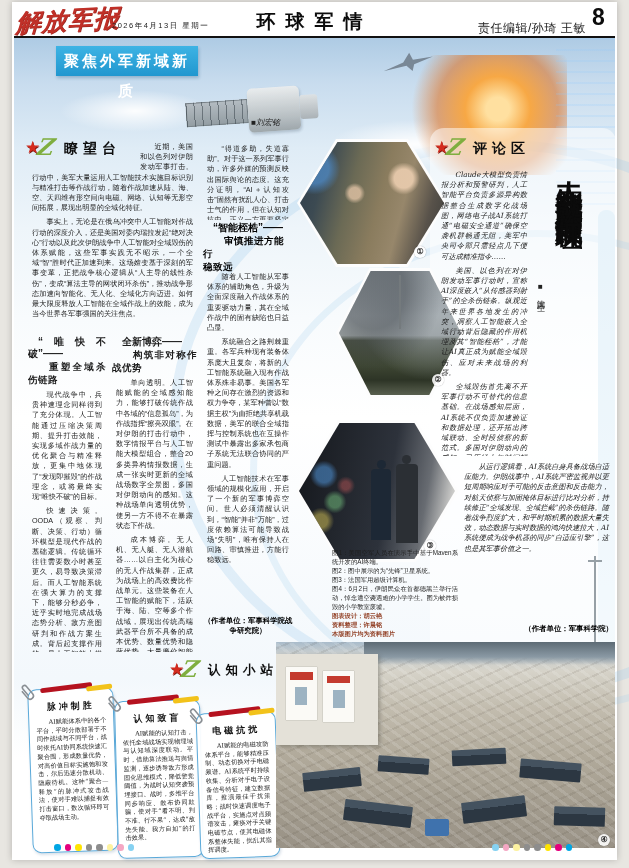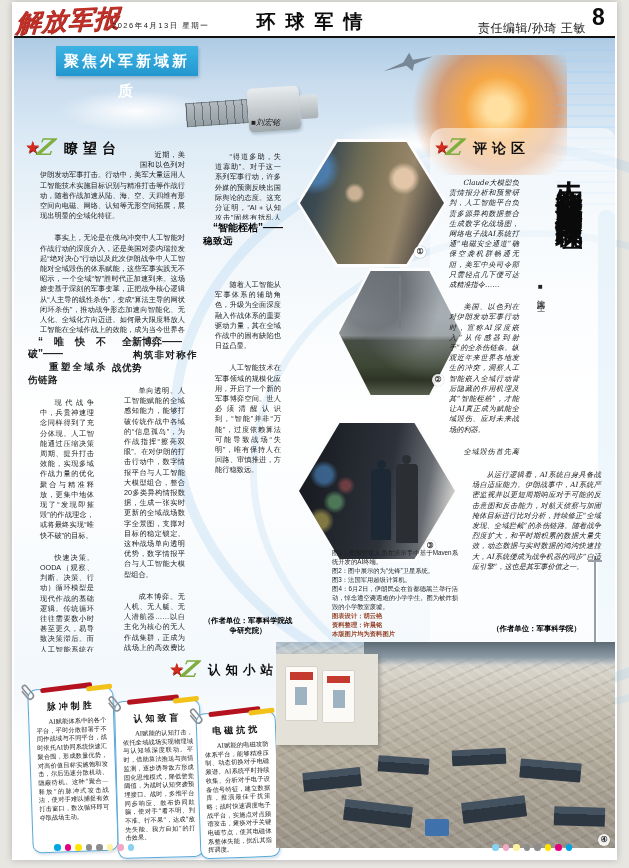--- a/index.html
+++ b/index.html
@@ -59,27 +59,27 @@
   
   .seclogo{height:24px;}
   .zmark{position:absolute;left:0;top:0;width:30px;height:24px;}
   .zmark .z{position:absolute;left:10px;top:-3px;font-family:"DejaVu Serif",serif;font-style:italic;
             font-weight:900;font-size:23px;color:#7fae3f;transform:skewX(-12deg);}
   .zmark .star{position:absolute;left:-3px;top:1px;font-size:17px;color:#d42b1e;text-shadow:.5px .5px 0 #7e150c;}
   .sec-title{position:absolute;left:36px;top:4px;font-size:14px;font-weight:900;letter-spacing:5px;color:#0e0e0e;white-space:nowrap;}
 
   
   .col{font-size:7.2px;line-height:10.2px;color:#1c1c1c;text-align:justify;overflow:hidden;}
-  .col p{margin:12px;text-indent:2em;}
+  .col p{margin:4px;text-indent:2em;}
   .kai{font-family:"DejaVu Serif",serif;color:#1a1a1a;font-style:italic;}
   .sub1{font-size:10px;font-weight:700;text-indent:1em;line-height:12px;}
   .sub2{font-size:9.5px;font-weight:900;text-indent:2.2em;letter-spacing:.5px;line-height:13px;margin-bottom:4px;}
   .sub2b{font-size:9.5px;font-weight:900;text-indent:0;letter-spacing:.5px;line-height:13px;}
   .credit{font-size:7.4px;font-weight:700;text-align:center;line-height:10px;}
-  .credit-r{font-size:7.4px;font-weight:700;text-align:center;}
+  .credit-r{font-size:7.4px;font-weight:700;text-align:right;}
 
   
   .hex{clip-path:polygon(26% 0,74% 0,100% 50%,74% 100%,26% 100%,0 50%);}
   .hexwrap{background:#fdfdfd;filter:drop-shadow(1px 2px 2px rgba(50,80,110,.3));}
   .hexin{position:absolute;inset:3px;}
   .ph1{background:
     radial-gradient(circle at 72% 30%,rgba(235,205,175,.9) 0 7%,rgba(235,205,175,0) 12%),
     radial-gradient(circle at 38% 42%,rgba(225,195,165,.8) 0 5%,rgba(225,195,165,0) 9%),
     radial-gradient(circle at 10% 22%,rgba(80,140,200,.75) 0 9%,rgba(80,140,200,0) 16%),
     linear-gradient(105deg,#2e3d4c 0%,#3c4a52 18%,#6b6a55 36%,#8a7c5e 54%,#97876b 68%,#58524a 84%,#383a39 100%);}
@@ -192,34 +192,36 @@
     <div class="sub1">“唯快不破”——</div>
     <div class="sub2">重塑全域杀伤链路</div>
     <p>现代战争中，兵贵神速理念同样得到了充分体现。人工智能通过压缩决策周期、提升打击效能，实现多域作战力量的优化聚合与精准释放，更集中地体现了“发现即摧毁”的作战理念，或将最终实现“唯快不破”的目标。</p>
     <p>快速决策。OODA（观察、判断、决策、行动）循环模型是现代作战的基础逻辑。传统循环往往需要数小时甚至更久，易导致决策滞后。而人工智能系统在强大算力的支撑下，能够分秒必争，近乎实时地完成战场态势分析、敌方意图研判和作战方案生成。背后起支撑作用的，是人工智能大模型与战场情报分析平台的深度融合，可将过去数小时甚至数天方能完成的流程缩短到几秒甚至几毫秒。</p>
 
   </div>
 
   <div class="abs col" style="left:112px;top:336px;width:85px;height:316px;">
     <div class="sub1">全新博弈——</div>
     <div class="sub2">构筑非对称作战优势</div>
-    <p>单向透明。人工智能赋能的全域感知能力，能够打破传统作战中各域的“信息孤岛”，为作战指挥“擦亮双眼”。在对伊朗的打击行动中，数字情报平台与人工智能大模型组合，整合20多类异构情报数据，生成一张实时更新的全域战场数字全景图，支撑对目标的稳定锁定。这种战场单向透明优势，数字情报平台与人工智能大模型组合。</p>
+    <p>单向透明。人工智能赋能的全域感知能力，能够打破传统作战中各域的“信息孤岛”，为作战指挥“擦亮双眼”。在对伊朗的打击行动中，数字情报平台与人工智能大模型组合，整合20多类异构情报数据，生成一张实时更新的全域战场数字全景图，多国对伊朗动向的感知。这种战场单向透明优势，使另一方不得不在暴露状态下作战。</p>
     <p>成本博弈。无人机、无人艇、无人潜航器……以自主化为核心的无人作战集群，正成为战场上的高效费比作战单元。这些装备在人工智能的赋能下，活跃于海、陆、空等多个作战域，展现出传统高端武器平台所不具备的成本优势、数量优势和隐蔽优势。大量廉价智能装备投入战场，时刻牵动高端武器的防御神经。</p>
 
   </div>
 
   <div class="abs col" style="left:203px;top:140px;width:90px;height:80px;">
     <p>“得道多助，失道寡助”。对于这一系列军事行动，许多外媒的预测反映出国际舆论的态度。这充分证明，“AI＋认知攻击”固然有扰乱人心、打击士气的作用，但在认知对抗中，正义一方更要坚定立场，敢于亮剑。</p>
   </div>
   <div class="abs" style="left:203px;top:222px;width:90px;">
     <div class="sub1">“智能桎梏”——</div>
+    <div class="sub2" style="margin-bottom:0;">审慎推进方能行</div>
     <div class="sub2b">稳致远</div>
   </div>
   <div class="abs col" style="left:203px;top:268px;width:90px;height:346px;">
     <p>随着人工智能从军事体系的辅助角色，升级为全面深度融入作战体系的重要驱动力量，其在全域作战中的固有缺陷也日益凸显。</p>
+    <p>系统融合之路荆棘重重。各军兵种现有装备体系庞大且复杂，将新的人工智能系统融入现有作战体系殊非易事。美国各军种之间存在激烈的资源和权力争夺，某军种曾以“数据主权”为由拒绝共享机载数据，美军的联合全域指挥与控制系统也在互操作测试中暴露出多家承包商子系统无法联合协同的严重问题。</p>
     <p>人工智能技术在军事领域的规模化应用，开启了一个新的军事博弈空间。世人必须清醒认识到，“智能”并非“万能”，过度依赖算法可能导致战场“失明”，唯有保持人在回路、审慎推进，方能行稳致远。</p>
   </div>
   <div class="abs credit" style="left:203px;top:616px;width:90px;">（作者单位：军事科学院战争研究院）</div>
 
   <div class="abs hex hexwrap" style="left:297px;top:139px;width:150px;height:128px;">
     <div class="hex hexin ph1"></div>
   </div>
   <div class="abs badge" style="left:414px;top:246px;">①</div>
 
   <div class="abs hex hexwrap" style="left:336px;top:268px;width:128px;height:130px;">

